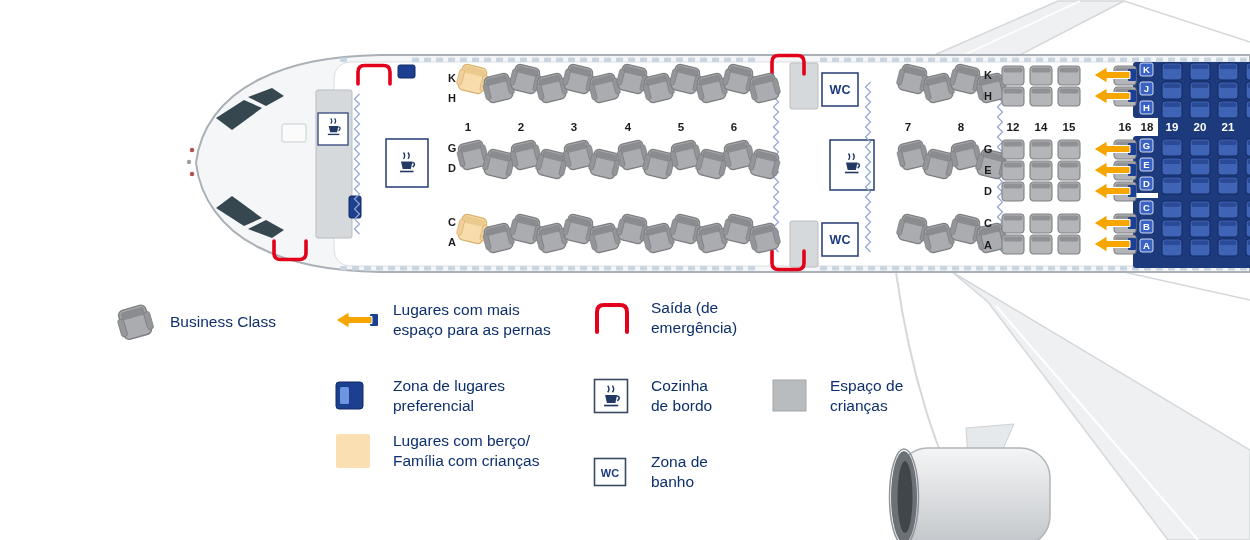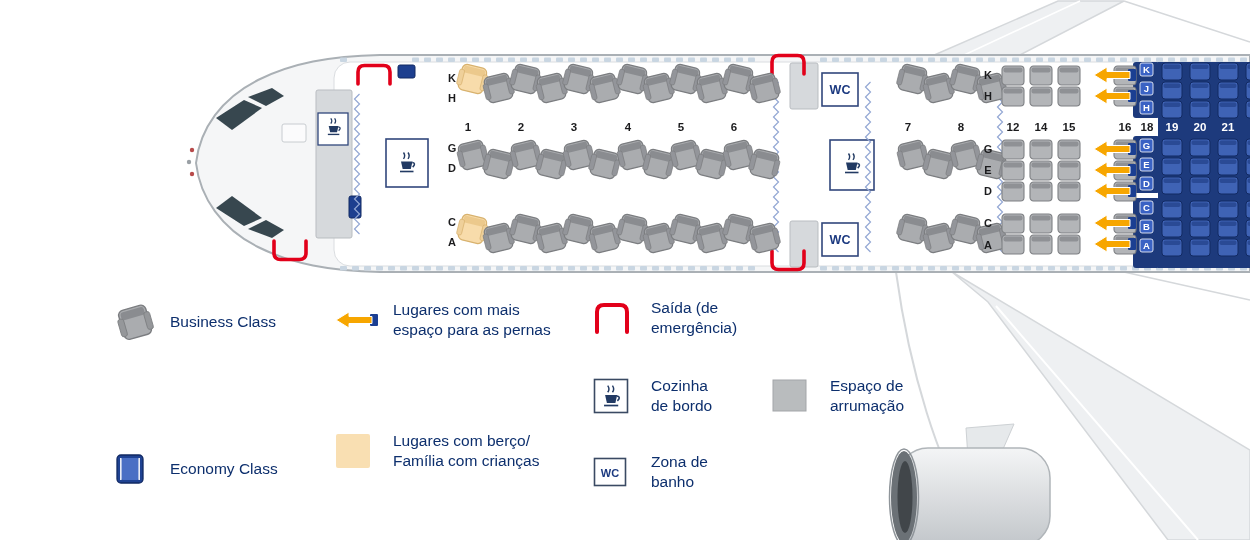--- a/index.html
+++ b/index.html
@@ -493,42 +493,41 @@
         <rect x="2" y="2" width="24" height="8" rx="3" fill="#8a8c90"></rect>
         <rect x="-2.5" y="8" width="6" height="18" rx="2.5" fill="#95979a" stroke="#7b7d80" stroke-width="0.8"></rect>
         <rect x="24.5" y="8" width="6" height="18" rx="2.5" fill="#95979a" stroke="#7b7d80" stroke-width="0.8"></rect>
       </g>
           </svg>
         </span>
     <span class="lb">Business Class</span>
   </div>
 
 
-  <div class="li" style="left:112px;top:452px">
-    <span class="ic">
-          <svg width="36" height="34" viewBox="0 0 36 34">
-      <rect x="5" y="3" width="26" height="28" rx="4" fill="#1f4292" stroke="#122a63" stroke-width="1.3"></rect>
-      <rect x="9" y="6" width="18" height="22" rx="2" fill="#4a6fc4"></rect>
-      <rect x="8" y="6" width="1.6" height="22" fill="#ffffff" opacity="0.9"></rect>
-      <rect x="26.4" y="6" width="1.6" height="22" fill="#ffffff" opacity="0.9"></rect>
-    </svg>
-        </span>
-    <span class="lb">Economy Class</span>
-  </div>
 
   <div class="li" style="left:335px;top:300px">
     <span class="ic">
           <svg width="44" height="20" viewBox="0 0 44 20">
       <use href="#legroom-arrow" transform="translate(1,1)"></use>
           </svg>
         </span>
     <span class="lb">Lugares com mais
 espaço para as pernas</span>
   </div>
 
+  <div class="li" style="left:335px;top:376px">
+    <span class="ic">
+          <svg width="30" height="30" viewBox="0 0 30 30">
+      <rect x="1" y="1" width="27" height="27" rx="3" fill="#1d3f8f" stroke="#122a63"></rect>
+      <rect x="5" y="6" width="9" height="17" rx="1.5" fill="#6e95e0"></rect>
+    </svg>
+        </span>
+    <span class="lb">Zona de lugares
+preferencial</span>
+  </div>
 
   <div class="li" style="left:335px;top:431px">
     <span class="ic">
           <svg width="36" height="36" viewBox="0 0 36 36">
       <rect x="1" y="1" width="34" height="34" rx="2" fill="#f9dfb2"></rect>
     </svg>
         </span>
     <span class="lb">Lugares com berço/
 Família com crianças</span>
   </div>
@@ -566,17 +565,17 @@
   </div>
 
 
   <div class="li" style="left:772px;top:376px">
     <span class="ic">
           <svg width="36" height="34" viewBox="0 0 36 34">
       <rect x="1" y="1" width="33" height="31" fill="#b9bcbe" stroke="#a3a6a9"></rect>
     </svg>
         </span>
     <span class="lb">Espaço de
-arrumação</span>
+crianças</span>
   </div>
 
 </div>
 </div>
 
 </body></html>

